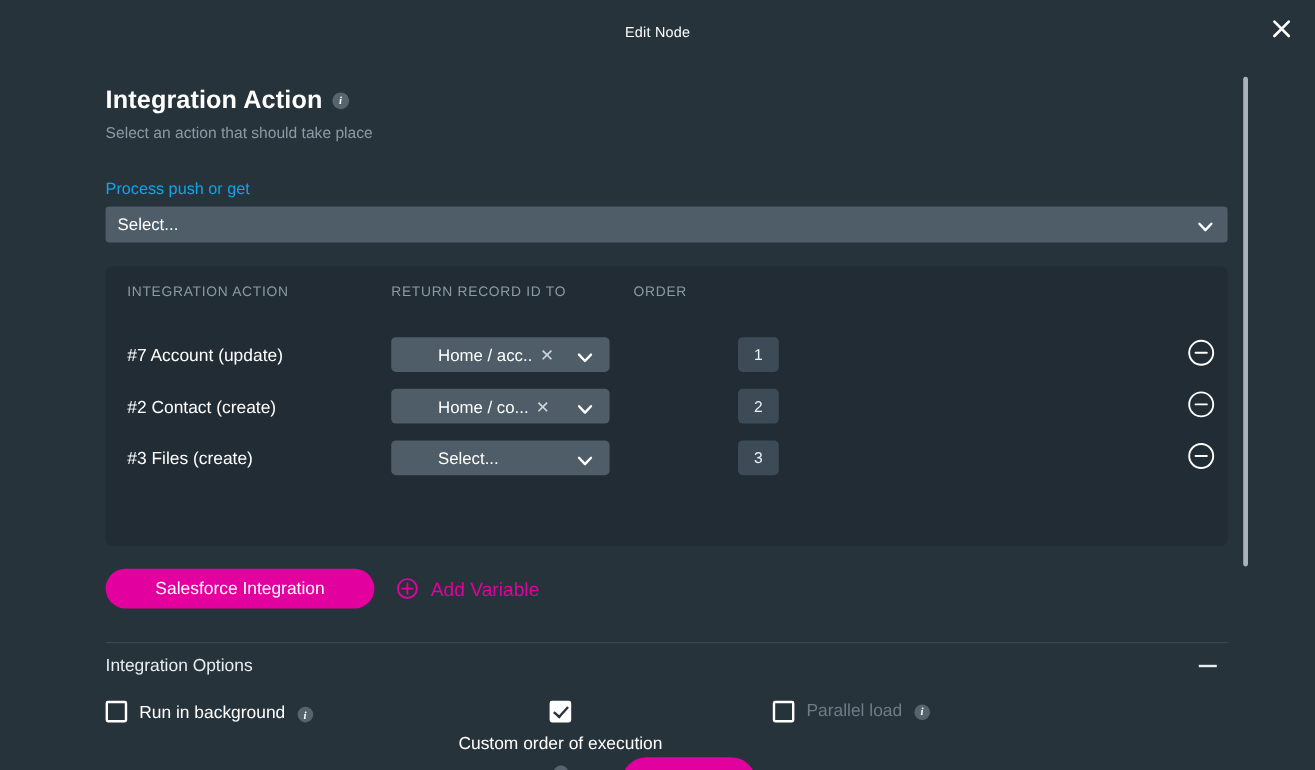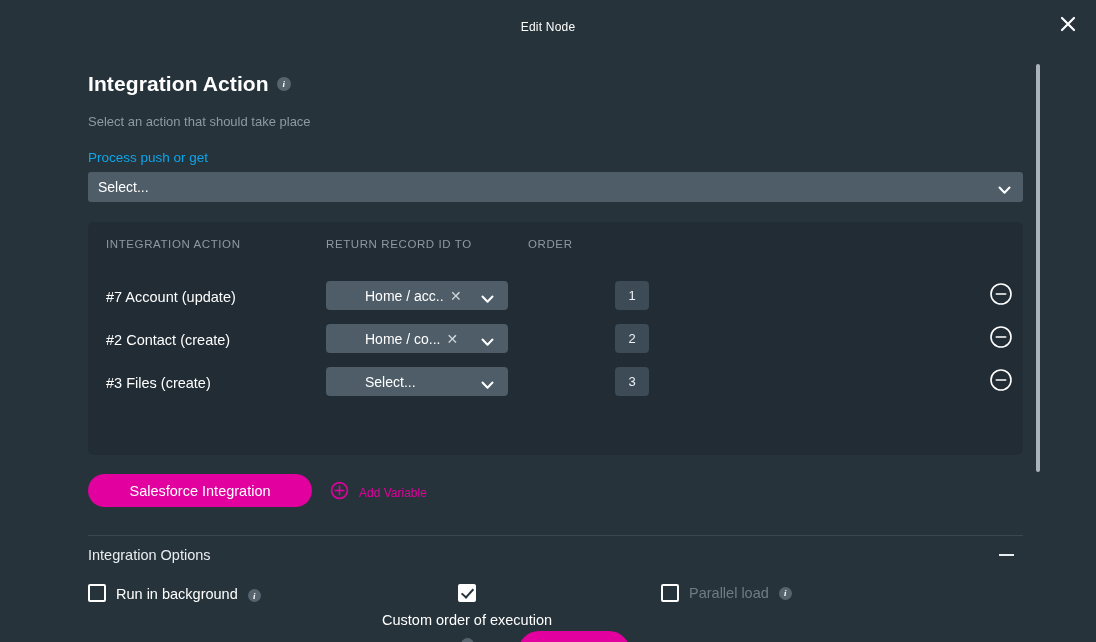--- a/index.html
+++ b/index.html
@@ -30,21 +30,21 @@
   .modal-body { position: absolute; top: 58px; left: 0; width: 1096px; height: 584px; }
 
   .section-title-row {
     position: absolute; top: 14px; left: 88px;
     display: flex; align-items: center; gap: 8px;
   }
   .section-title {
     color: #ffffff; font-size: 21px; font-weight: bold; letter-spacing: .1px;
   }
   .section-sub {
-    position: absolute; top: 56px; left: 88px;
+    position: absolute; top: 45px; left: 88px;
     color: #8d9aa3; font-size: 13px;
   }
 
   .info-icon {
     display: inline-flex; align-items: center; justify-content: center;
     width: 14px; height: 14px; border-radius: 50%;
     background: #57646e; color: #ffffff;
     font-size: 9px; font-style: italic; font-weight: bold;
     font-family: "Liberation Serif", serif;
     cursor: pointer; flex: none;
@@ -119,21 +119,21 @@
   .sf-btn {
     position: absolute; top: 416px; left: 88px; width: 224px; height: 33px;
     background: #e2009e; border: none; border-radius: 17px;
     color: #ffffff; font-size: 14.5px; cursor: pointer;
     font-family: "Liberation Sans", sans-serif;
   }
   .add-var {
     position: absolute; top: 423px; left: 330px;
     display: flex; align-items: center; gap: 10px; cursor: pointer;
   }
-  .add-var .label { color: #e2009e; font-size: 12px; }
+  .add-var .label { color: #e2009e; font-size: 16px; }
 
   .divider {
     position: absolute; top: 477px; left: 88px; width: 935px; height: 1px;
     background: #3a4751;
   }
 
   
   .opt-title {
     position: absolute; top: 489px; left: 88px;
     color: #e8edf0; font-size: 14.5px;
@@ -144,21 +144,21 @@
   }
   .collapse-btn .bar { width: 15px; height: 2px; background: #e8edf0; }
 
   .opt-row { position: absolute; top: 526px; left: 88px; width: 800px; height: 22px; }
   .opt {
     position: absolute; display: flex; align-items: center; gap: 10px;
     cursor: pointer;
   }
   .opt.o0 { left: 0px; align-items: flex-end; }
   .opt.o1 { left: 294px; flex-direction: column; }
-  .opt.o2 { left: 573px; }
+  .opt.o2 { left: 556px; }
   .cb {
     width: 18px; height: 18px; border: 2px solid #ffffff; border-radius: 2px;
     background: transparent; flex: none; position: relative;
   }
   .cb.checked { background: #ffffff; }
   .cb.checked::after {
     content: ""; position: absolute; left: 4px; top: 0px;
     width: 5px; height: 10px; border: solid #27333b;
     border-width: 0 2.4px 2.4px 0; transform: rotate(42deg);
   }

